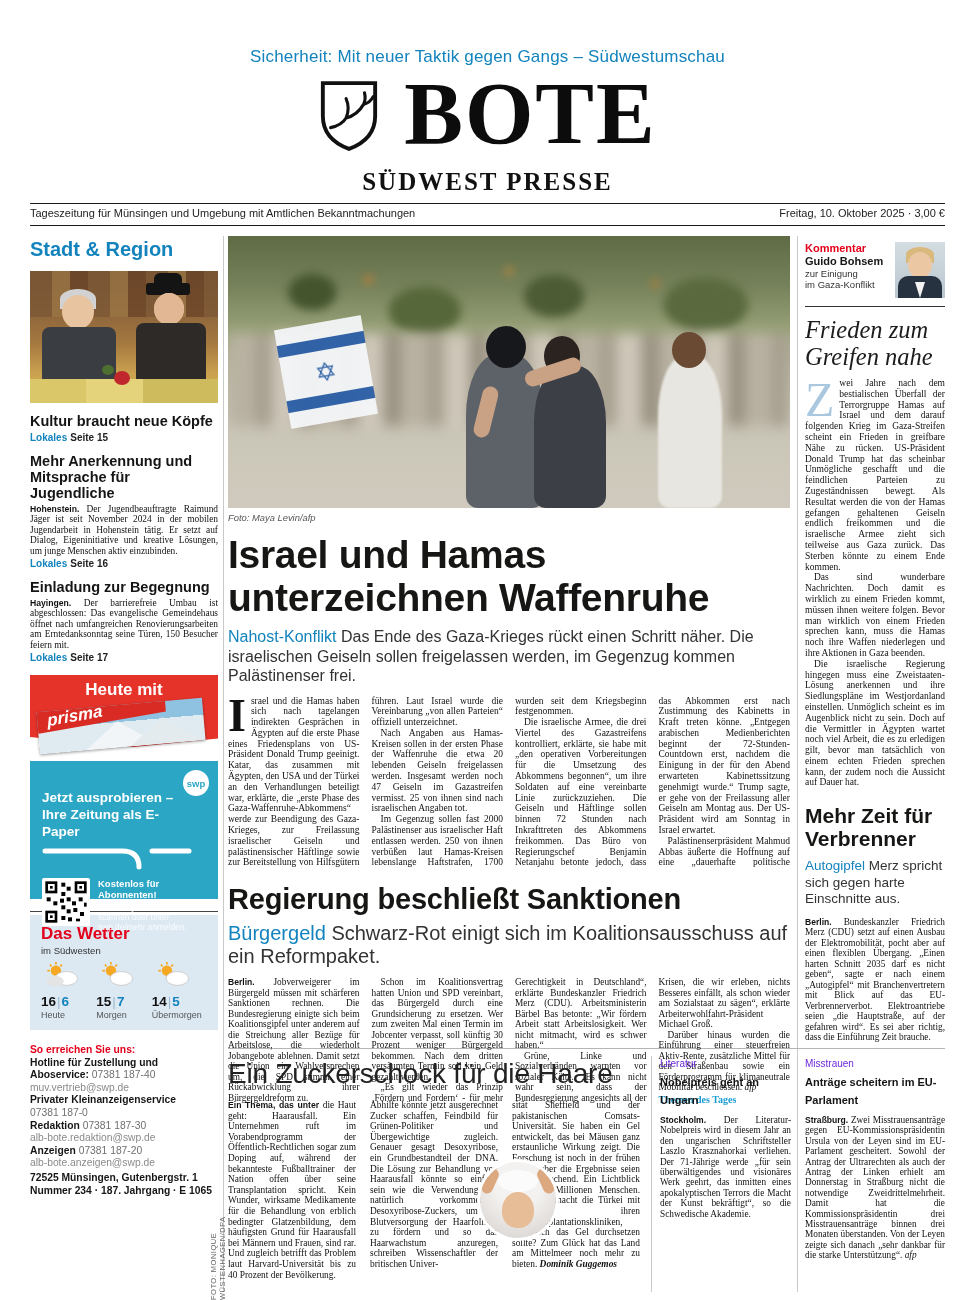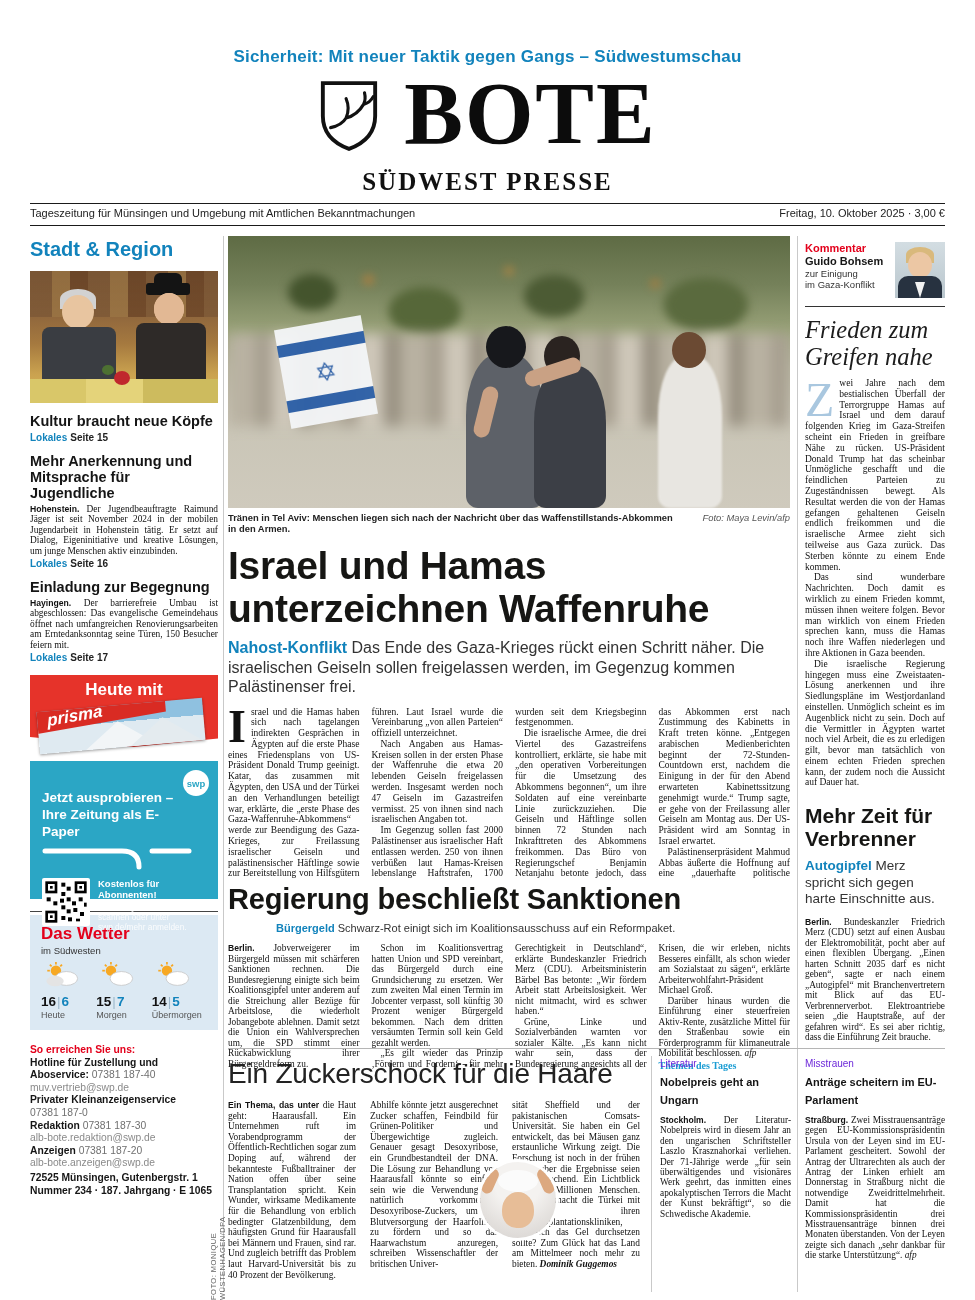--- a/index.html
+++ b/index.html
@@ -1,20 +1,20 @@
 <!DOCTYPE html>
 <html><head>
 <meta charset="utf-8">
 <style>
   html,body{margin:0;padding:0;background:#e8e8e8;}
   .page{position:relative;width:975px;height:1300px;background:#fff;margin:0 auto;
         font-family:"Liberation Sans",sans-serif;color:#1a1a1a;overflow:hidden;}
   
   .kicker{position:absolute;top:47px;left:0;right:0;text-align:center;
-          font-size:17px;font-weight:700;color:#1283bc;letter-spacing:.2px;}
+          font-size:17px;font-weight:400;color:#1283bc;letter-spacing:.2px;}
   .masthead{position:absolute;top:70px;left:0;right:0;display:flex;align-items:center;justify-content:center;gap:24px;}
   .mast-word{font-family:"Liberation Serif",serif;font-weight:700;font-size:88px;line-height:1;color:#0c0c0c;letter-spacing:2px;}
   .crest{width:62px;height:76px;margin-top:4px;}
   .mast-sub{position:absolute;top:168px;left:0;right:0;text-align:center;
             font-family:"Liberation Serif",serif;font-weight:700;font-size:25px;letter-spacing:2px;color:#111;}
   .hrule{position:absolute;left:30px;right:30px;height:1px;background:#1a1a1a;}
   .dateline{position:absolute;top:207px;left:30px;right:30px;display:flex;justify-content:space-between;
             font-size:11px;color:#222;}
   
   .vrule{position:absolute;width:1px;background:#c9c9c9;}
@@ -102,26 +102,26 @@
      display:flex;align-items:center;justify-content:center;}
   .lp-star{color:#2b5fa8;font-size:26px;line-height:1;}
   .lp-fig{position:absolute;border-radius:40% 40% 12px 12px;}
   .lp-head{position:absolute;border-radius:50%;}
   .lp-arm{position:absolute;border-radius:8px;background:#c9a184;}
   .lead-caption{display:flex;justify-content:space-between;gap:20px;margin-top:4px;font-size:9.4px;}
   .cap-text{font-weight:700;color:#222;}
   .cap-credit{font-style:italic;color:#555;white-space:nowrap;}
   .lead-h{font-size:39px;line-height:43px;font-weight:700;color:#161614;margin:10px 0 8px;letter-spacing:-.3px;}
   .lead-stand{font-size:16px;line-height:19.5px;color:#333;margin-bottom:10px;}
-  .k-blue{color:#1283bc;font-weight:700;}
+  .k-blue{color:#1283bc;font-weight:400;}
   .lead-body{columns:4;column-gap:12px;height:176px;overflow:hidden;font-size:9.5px;line-height:10.8px;}
   
   .sanctions{position:absolute;left:228px;top:883px;width:562px;}
   .sanc-h{font-size:29px;font-weight:700;color:#161614;margin:0 0 6px;letter-spacing:-.2px;}
-  .sanc-stand{font-size:11px;color:#333;margin-bottom:9px;margin-left:48px;}
+  .sanc-stand{font-size:20px;color:#333;margin-bottom:9px;}
   .sanc-body{columns:4;column-gap:12px;height:136px;overflow:hidden;font-size:9.3px;line-height:10.5px;}
   
   .zucker{position:absolute;left:228px;top:1056px;width:414px;}
   .zuck-h{font-size:28px;font-weight:400;color:#222;margin:2px 0 10px;letter-spacing:-.2px;}
   .zuck-cols{display:flex;gap:14px;position:relative;}
   .zuck-col{width:128px;font-size:9.4px;line-height:10.6px;height:196px;overflow:hidden;}
   .hair-img{position:absolute;left:252px;top:62px;width:76px;height:76px;border-radius:50%;overflow:hidden;
      background:radial-gradient(circle at 50% 28%,#f4f2f0 0 34%,#e6e3e0 62%,#d5d1ce 100%);box-shadow:0 0 0 3px #fff;}
   .hi-face{position:absolute;left:22px;top:30px;width:32px;height:36px;border-radius:50% 50% 45% 45%;background:#e7bd97;}
   .hi-foam{position:absolute;left:18px;top:8px;width:40px;height:22px;border-radius:50%;background:#fbfbfb;}
@@ -351,21 +351,20 @@
       <div class="lp-fig" style="left:238px;top:118px;width:78px;height:154px;background:#5d6168;filter:blur(.5px)"></div>
       <div class="lp-head" style="left:258px;top:90px;width:40px;height:42px;background:#17181c"></div>
       <div class="lp-fig" style="left:306px;top:130px;width:72px;height:142px;background:#3c3f46;filter:blur(.5px)"></div>
       <div class="lp-head" style="left:316px;top:100px;width:36px;height:40px;background:#2a2320"></div>
       <div class="lp-arm" style="left:296px;top:128px;width:58px;height:16px;transform:rotate(-18deg)"></div>
       <div class="lp-arm" style="left:250px;top:150px;width:16px;height:52px;transform:rotate(14deg)"></div>
       <div class="lp-fig" style="left:430px;top:120px;width:64px;height:152px;background:#e8e6e1;filter:blur(1px)"></div>
       <div class="lp-head" style="left:444px;top:96px;width:34px;height:36px;background:#6b4a33"></div>
     </div>
     <div class="lead-caption">
-      <span class="cap-text">Tränen in Tel Aviv: Menschen liegen sich nach der Nachricht über das Waffenstillstands-Abkommen in den Armen.</span>
       <span class="cap-credit">Foto: Maya Levin/afp</span>
     </div>
     <h1 class="lead-h">Israel und Hamas unterzeichnen Waffenruhe</h1>
     <div class="lead-stand">
       <span class="k-blue">Nahost-Konflikt</span> <span>Das Ende des Gaza-Krieges rückt einen Schritt näher. Die israelischen Geiseln sollen freigelassen werden, im Gegenzug kommen Palästinenser frei.</span>
     </div>
     <div class="lead-body serif">
       <p class="body-p"><span class="dropcap">I</span><span>srael und die Hamas haben sich nach tagelangen indirekten Gesprächen in Ägypten auf die erste Phase eines Friedensplans von US-Präsident Donald Trump geeinigt. Katar, das zusammen mit Ägypten, den USA und der Türkei an den Verhandlungen beteiligt war, erklärte, die „erste Phase des Gaza-Waffenruhe-Abkommens“ werde zur Beendigung des Gaza-Krieges, zur Freilassung israelischer Geiseln und palästinensischer Häftlinge sowie zur Bereitstellung von Hilfsgütern führen. Laut Israel wurde die Vereinbarung „von allen Parteien“ offiziell unterzeichnet.</span></p>
       <p class="body-p">Nach Angaben aus Hamas-Kreisen sollen in der ersten Phase der Waffenruhe die etwa 20 lebenden Geiseln freigelassen werden. Insgesamt werden noch 47 Geiseln im Gazastreifen vermisst. 25 von ihnen sind nach israelischen Angaben tot.</p>
       <p class="body-p">Im Gegenzug sollen fast 2000 Palästinenser aus israelischer Haft entlassen werden. 250 von ihnen verbüßen laut Hamas-Kreisen lebenslange Haftstrafen, 1700 wurden seit dem Kriegsbeginn festgenommen.</p>

